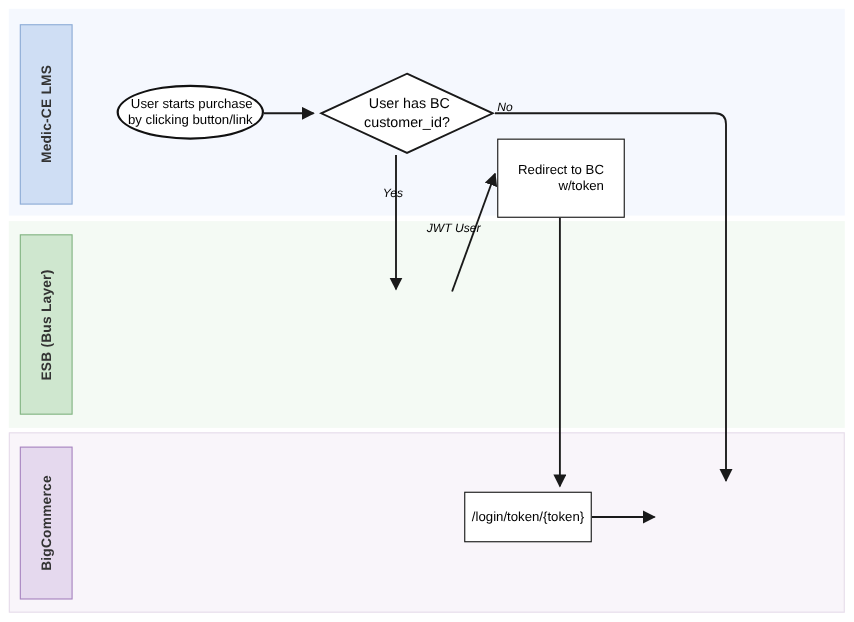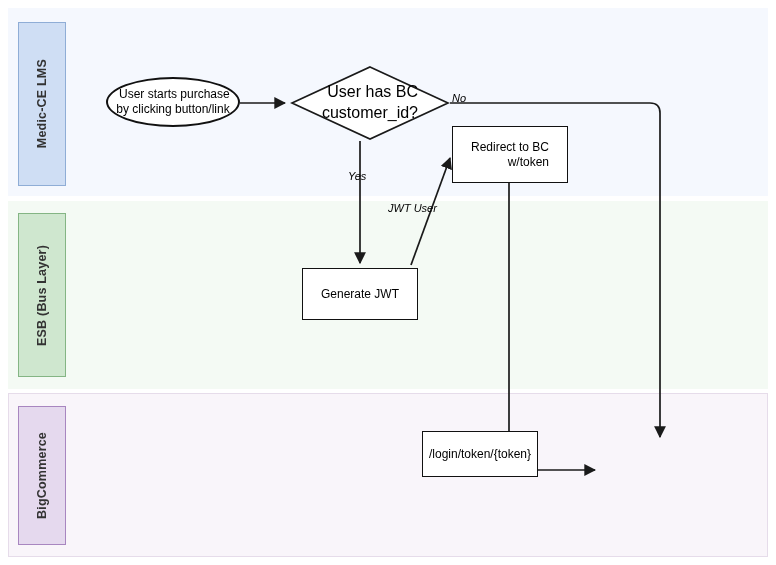--- a/index.html
+++ b/index.html
@@ -90,30 +90,30 @@
     background: transparent;
   }
   .diamond-shape {
     position: absolute;
     left: 0; top: 0;
     width: 100%; height: 100%;
   }
   .diamond-label {
     position: relative;
     z-index: 2;
-    font-size: 16px;
+    font-size: 13px;
     line-height: 1.3;
   }
 
   
   #node-start     { left: 106px; top: 77px;  width: 134px; height: 50px; }
   #node-decision  { left: 290px; top: 65px;  width: 160px; height: 76px; }
-  #node-redirect  { left: 452px; top: 126px; width: 116px; height: 57px; }
+  #node-redirect  { left: 452px; top: 126px; width: 116px; height: 72px; }
   #node-genjwt    { left: 302px; top: 268px; width: 116px; height: 52px; }
-  #node-logintoken{ left: 422px; top: 431px; width: 116px; height: 46px; }
+  #node-logintoken{ left: 422px; top: 447px; width: 116px; height: 46px; }
   #node-pdp       { left: 600px; top: 442px; width: 120px; height: 52px; }
 
   
   .edge-label {
     position: absolute;
     font-size: 11px;
     color: #000000;
     background: transparent;
     white-space: nowrap;
     font-style: italic;
@@ -178,23 +178,20 @@
     </div>
   </div>
 
   <div class="node rect" id="node-redirect">
     <div>
       <div>Redirect to BC</div>
       <div>w/token</div>
     </div>
   </div>
 
-  <div class="node rect" id="node-genjwt">
-    <div>Generate JWT</div>
-  </div>
 
   <div class="node rect" id="node-logintoken">
     <div>/login/token/{token}</div>
   </div>
 
 
   <div class="edge-label" id="label-no">No</div>
   <div class="edge-label" id="label-yes">Yes</div>
   <div class="edge-label" id="label-jwt">JWT User</div>
 

